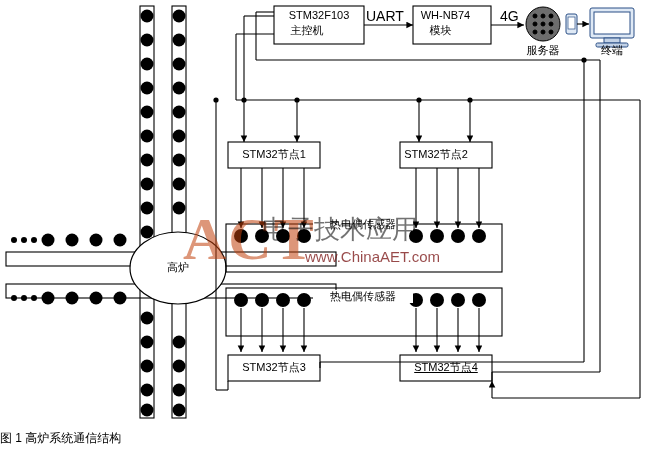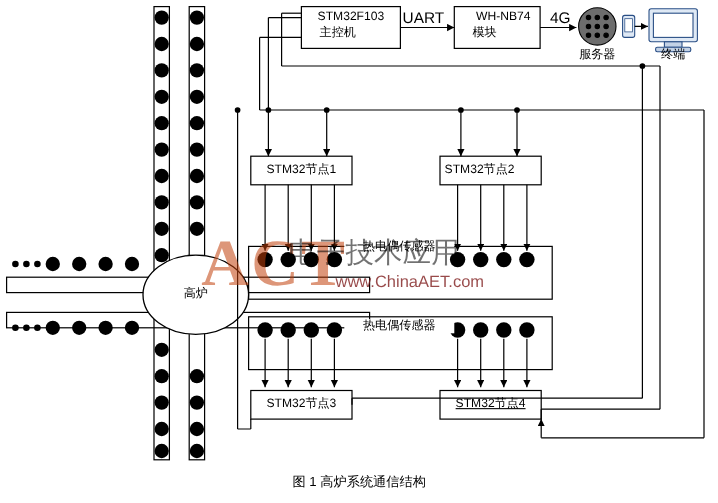--- a/index.html
+++ b/index.html
@@ -7,21 +7,21 @@
     width:653px;height:457px;
     background:#ffffff;
     font-family:"Liberation Sans","DejaVu Sans",sans-serif;
     position:relative;
     overflow:hidden;
   }
   #stage{position:absolute;left:0;top:0;width:653px;height:457px;}
   svg#diagram{position:absolute;left:0;top:0;width:653px;height:457px;}
   .lbl{position:absolute;font-size:11px;color:#000;white-space:nowrap;line-height:1.15;text-align:center;}
   .lbl.small{font-size:14px;}
-  .caption{position:absolute;left:0;top:430px;width:653px;text-align:center;font-size:12px;color:#000;}
+  .caption{position:absolute;left:0;top:430px;width:653px;font-size:12px;color:#000;}
   .wm{position:absolute;pointer-events:none;}
   .wm-act{left:183px;top:205px;font-size:60px;font-weight:bold;font-family:"Liberation Serif",serif;color:#c2410c;opacity:.55;letter-spacing:2px;}
   .wm-cn{left:262px;top:212px;font-size:26px;color:#000000;opacity:.55;font-family:"DejaVu Sans",sans-serif;}
   .wm-url{left:305px;top:248px;font-size:15px;color:#7f1d1d;opacity:.8;font-family:Liberation Sans, sans-serif;}
 </style>
 </head>
 <body>
 
 <div id="stage">
 
@@ -216,21 +216,21 @@
       <line x1="216" y1="100" x2="216" y2="390"></line>
       <line x1="216" y1="390" x2="228" y2="390"></line>
       <line x1="228" y1="390" x2="228" y2="381"></line>
       <circle cx="216" cy="100" r="2.6" fill="#000" stroke="none"></circle>
     </g>
   </svg>
 
   <div class="lbl" style="left:274px;top:9px;width:90px;">STM32F103</div>
   <div class="lbl" style="left:274px;top:24px;width:66px;">主控机</div>
 
-  <div class="lbl" style="left:413px;top:9px;width:65px;padding-left:12px;">WH-NB74</div>
+  <div class="lbl" style="left:413px;top:9px;width:65px;">WH-NB74</div>
   <div class="lbl" style="left:413px;top:24px;width:55px;">模块</div>
 
   <div class="lbl small" style="left:366px;top:8px;">UART</div>
   <div class="lbl small" style="left:500px;top:8px;">4G</div>
   <div class="lbl" style="left:517px;top:44px;width:52px;">服务器</div>
   <div class="lbl" style="left:586px;top:44px;width:52px;">终端</div>
 
   <div class="lbl" style="left:228px;top:148px;width:92px;">STM32节点1</div>
   <div class="lbl" style="left:400px;top:148px;width:72px;">STM32节点2</div>
   <div class="lbl" style="left:228px;top:361px;width:92px;">STM32节点3</div>

